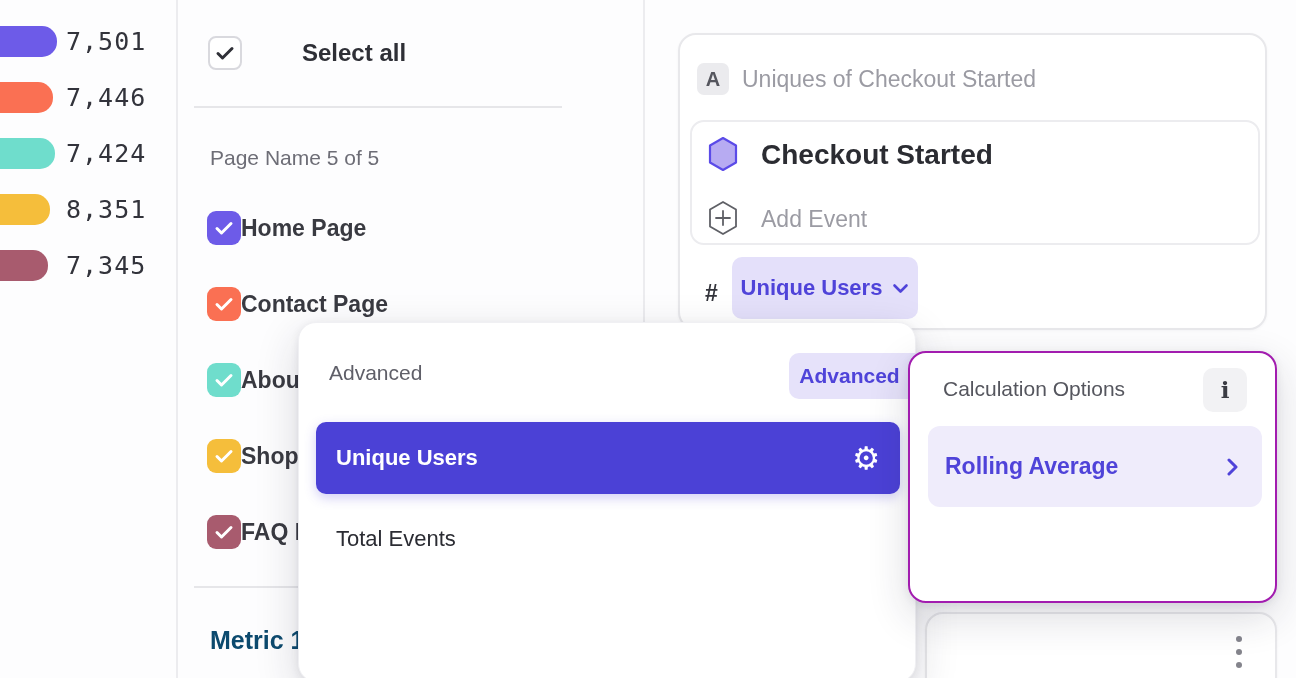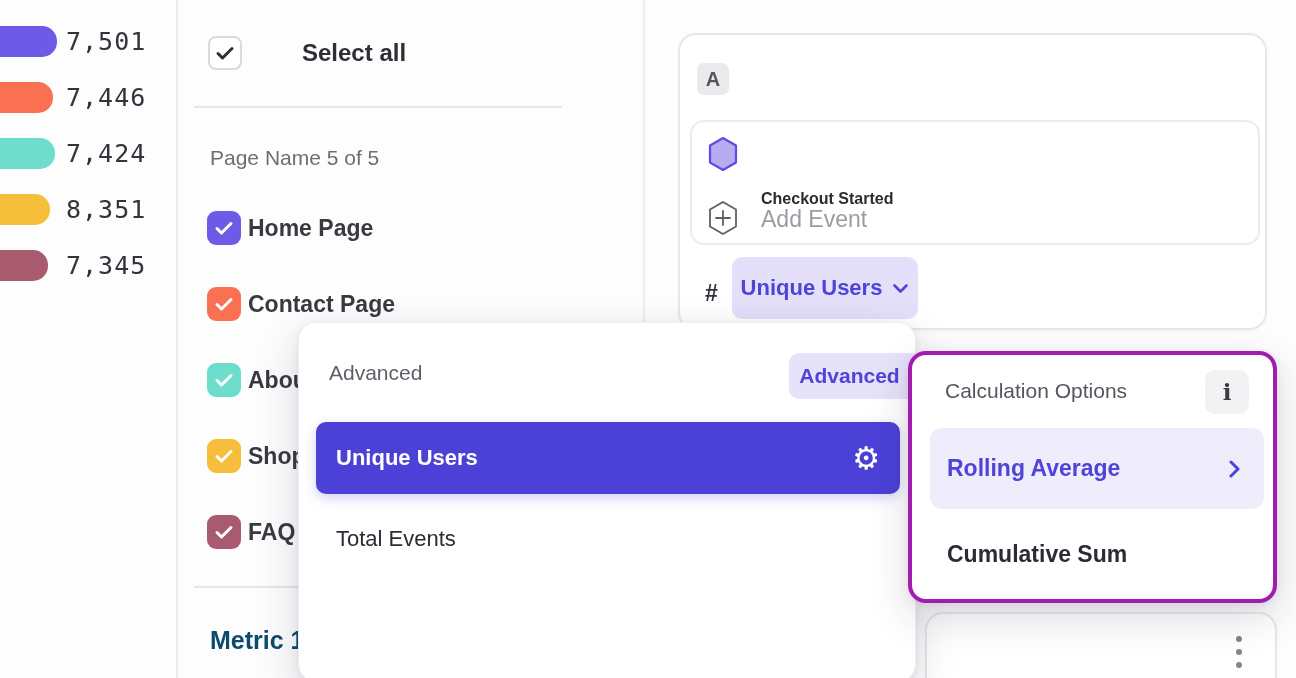--- a/index.html
+++ b/index.html
@@ -26,34 +26,34 @@
     display:flex; align-items:center; justify-content:center; }
   .checkbox svg { width:20px; height:16px; }
   .cb-selectall { left:208px; top:36px; background:#fff; border:2px solid #d9d9de; border-radius:8px; }
   .lbl { position:absolute; color:#393a41; }
   .lbl-selectall { left:258px; top:36px; height:34px; line-height:34px; font-size:24px; font-weight:700; color:#2e2f36;margin-left:44px; }
   .hdiv { position:absolute; height:2px; background:#e6e6e9; }
   .hdiv1 { left:194px; top:106px; width:368px; }
   .hdiv2 { left:194px; top:586px; width:116px; }
   .group-label { left:210px; top:146px; font-size:21px; color:#6d6d76; font-weight:500; }
   .metric-label { left:210px; top:626px; font-size:25px; color:#0c4a6e; font-weight:600; }
-  .item-label { left:248px; height:34px; line-height:34px; font-size:23px; font-weight:600; white-space:nowrap;text-align:center; }
+  .item-label { left:241px; height:34px; line-height:34px; font-size:23px; font-weight:600; white-space:nowrap;text-align:center; }
   .cbi0{top:211px;} .cbi1{top:287px;} .cbi2{top:363px;} .cbi3{top:439px;} .cbi4{top:515px;}
 
   
   .query-card { position:absolute; left:678px; top:33px; width:589px; height:297px;
     background:#fff; border:2px solid #e8e8eb; border-radius:18px; box-shadow:0 1px 3px rgba(20,20,40,.04); }
   .series-badge { position:absolute; left:17px; top:28px; width:32px; height:32px; background:#ebebee;
     border-radius:7px; text-align:center; line-height:32px; font-size:20px; font-weight:700; color:#55565e; }
   .series-title { position:absolute; left:62px; top:28px; height:32px; line-height:32px; font-size:23px; color:#9b9ba3; }
   .event-card { position:absolute; left:10px; top:85px; width:570px; height:125px;
     background:#fff; border:2px solid #ececef; border-radius:14px; }
   .hex-icon { position:absolute; left:15px; top:14px; }
   .event-name { position:absolute; left:69px; top:17px; height:32px; line-height:32px;
-    font-size:16px; font-weight:700; color:#2b2c32;margin-top:44px; }
+    font-size:28px; font-weight:700; color:#2b2c32; }
   .addhex-icon { position:absolute; left:15px; top:78px; }
   .add-event { position:absolute; left:69px; top:81px; height:32px; line-height:32px; font-size:23px; color:#9b9ba3; }
   .hash { position:absolute; left:25px; top:240px; height:36px; line-height:36px; font-size:23px; font-weight:700; color:#33343b; }
   .measure-pill { position:absolute; left:52px; top:222px; width:186px; height:62px; background:#e4e0fa;
     border-radius:10px; display:flex; align-items:center; justify-content:center; gap:10px;
     color:#4f43d9; font-size:22px; font-weight:600; }
 
   
   .card-bottom { position:absolute; left:925px; top:612px; width:352px; height:70px;
     background:#fff; border:2px solid #e8e8eb; border-radius:18px 18px 0 0; box-shadow:0 1px 3px rgba(20,20,40,.05); }
@@ -71,21 +71,21 @@
   .opt-selected { position:absolute; left:17px; top:99px; width:584px; height:72px; background:#4b41d6;
     border-radius:10px; display:flex; align-items:center; box-shadow:0 4px 12px rgba(75,65,214,.25); }
   .opt-selected .opt-label { margin-left:20px; color:#fff; font-size:22px; font-weight:600; }
   .gear { position:absolute; right:20px; top:50%; transform:translateY(-50%);
     font-family:"DejaVu Sans", sans-serif; font-size:31px; color:#fff; line-height:1; }
   .opt-plain { position:absolute; left:37px; height:32px; line-height:32px; font-size:22px; font-weight:500; color:#2b2c33; }
   .opt-te { top:200px; } .opt-ts { top:281px; }
 
   
   .menu-calc { position:absolute; left:908px; top:351px; width:369px; height:252px;
-    background:#fff; border:4px solid #a21caf; border-radius:18px;
+    background:#fff; border:2px solid #a21caf; border-radius:18px;
     box-shadow:0 14px 40px rgba(30,30,55,.16), 0 2px 8px rgba(30,30,55,.08); z-index:20; }
   .calc-title { position:absolute; left:33px; top:24px; font-size:21px; color:#55565e; font-weight:500; }
   .info-btn { position:absolute; left:293px; top:15px; width:44px; height:44px; background:#f2f2f4;
     border-radius:10px; text-align:center; line-height:44px;
     font-family:"DejaVu Serif", serif; font-size:23px; font-weight:700; color:#3b3c43; }
   .calc-row-hl { position:absolute; left:18px; top:73px; width:334px; height:81px; background:#efecfb;
     border-radius:12px; display:flex; align-items:center; }
   .calc-row-hl .calc-label { margin-left:17px; font-size:23px; font-weight:600; color:#4f43d9; }
   .calc-chevron { position:absolute; right:24px; top:50%; transform:translateY(-50%); color:#4f43d9; display:flex; }
   .calc-row-plain { position:absolute; left:35px; top:184px; height:30px; line-height:30px;
@@ -158,20 +158,21 @@
     <div class="lbl item-label cbi4">FAQ Page</div>
 
     <div class="hdiv hdiv2"></div>
     <div class="lbl metric-label">Metric 1</div>
   </section>
 
   <div class="vdiv vdiv-mid"></div>
 
   <section class="query-card">
     <div class="series-badge">A</div>
+    <div class="series-title">Uniques of Checkout Started</div>
 
     <div class="event-card">
       <svg class="hex-icon" width="32" height="36" viewBox="0 0 32 36">
         <polygon points="16,2 29,9.5 29,26.5 16,34 3,26.5 3,9.5" fill="#b7abf2" stroke="#5b4be8" stroke-width="2.2" stroke-linejoin="round"></polygon>
       </svg>
       <div class="event-name">Checkout Started</div>
       <svg class="addhex-icon" width="32" height="36" viewBox="0 0 32 36">
         <polygon points="16,2 29,9.5 29,26.5 16,34 3,26.5 3,9.5" fill="none" stroke="#5f6066" stroke-width="1.8" stroke-linejoin="round"></polygon>
         <path d="M16 11v14M9 18h14" stroke="#5f6066" stroke-width="1.8" stroke-linecap="round"></path>
       </svg>
@@ -216,16 +217,15 @@
     <div class="info-btn">i</div>
 
     <div class="calc-row-hl">
       <span class="calc-label">Rolling Average</span>
       <span class="calc-chevron">
         <svg width="11" height="18" viewBox="0 0 11 18" fill="none">
           <path d="M2 2l7 7-7 7" stroke="#4f43d9" stroke-width="3" stroke-linecap="round" stroke-linejoin="round"></path>
         </svg>
       </span>
     </div>
-    <div class="calc-row-plain">Cumulative Sum</div>
   </section>
 
 </div>
 
 </body></html>

